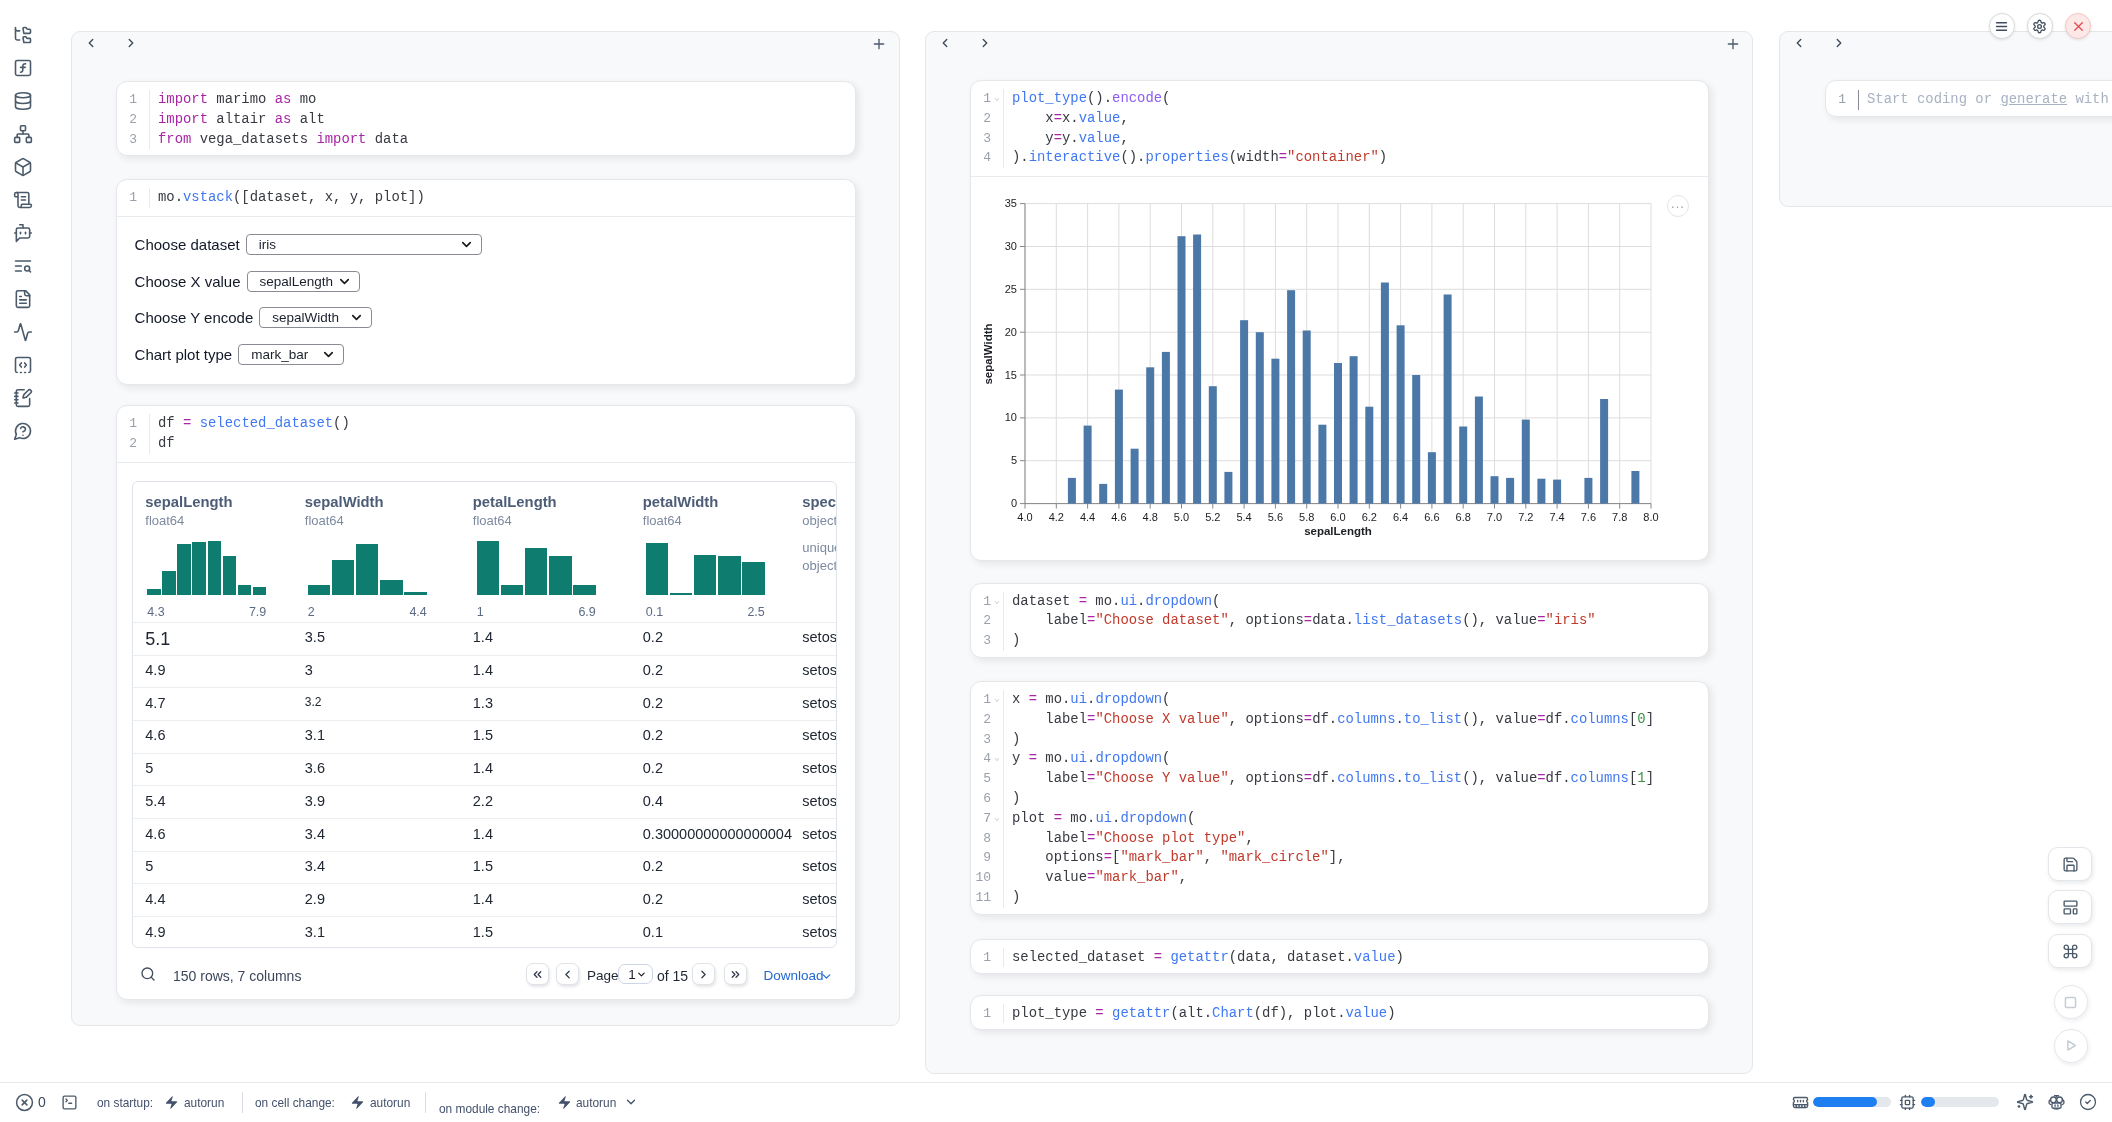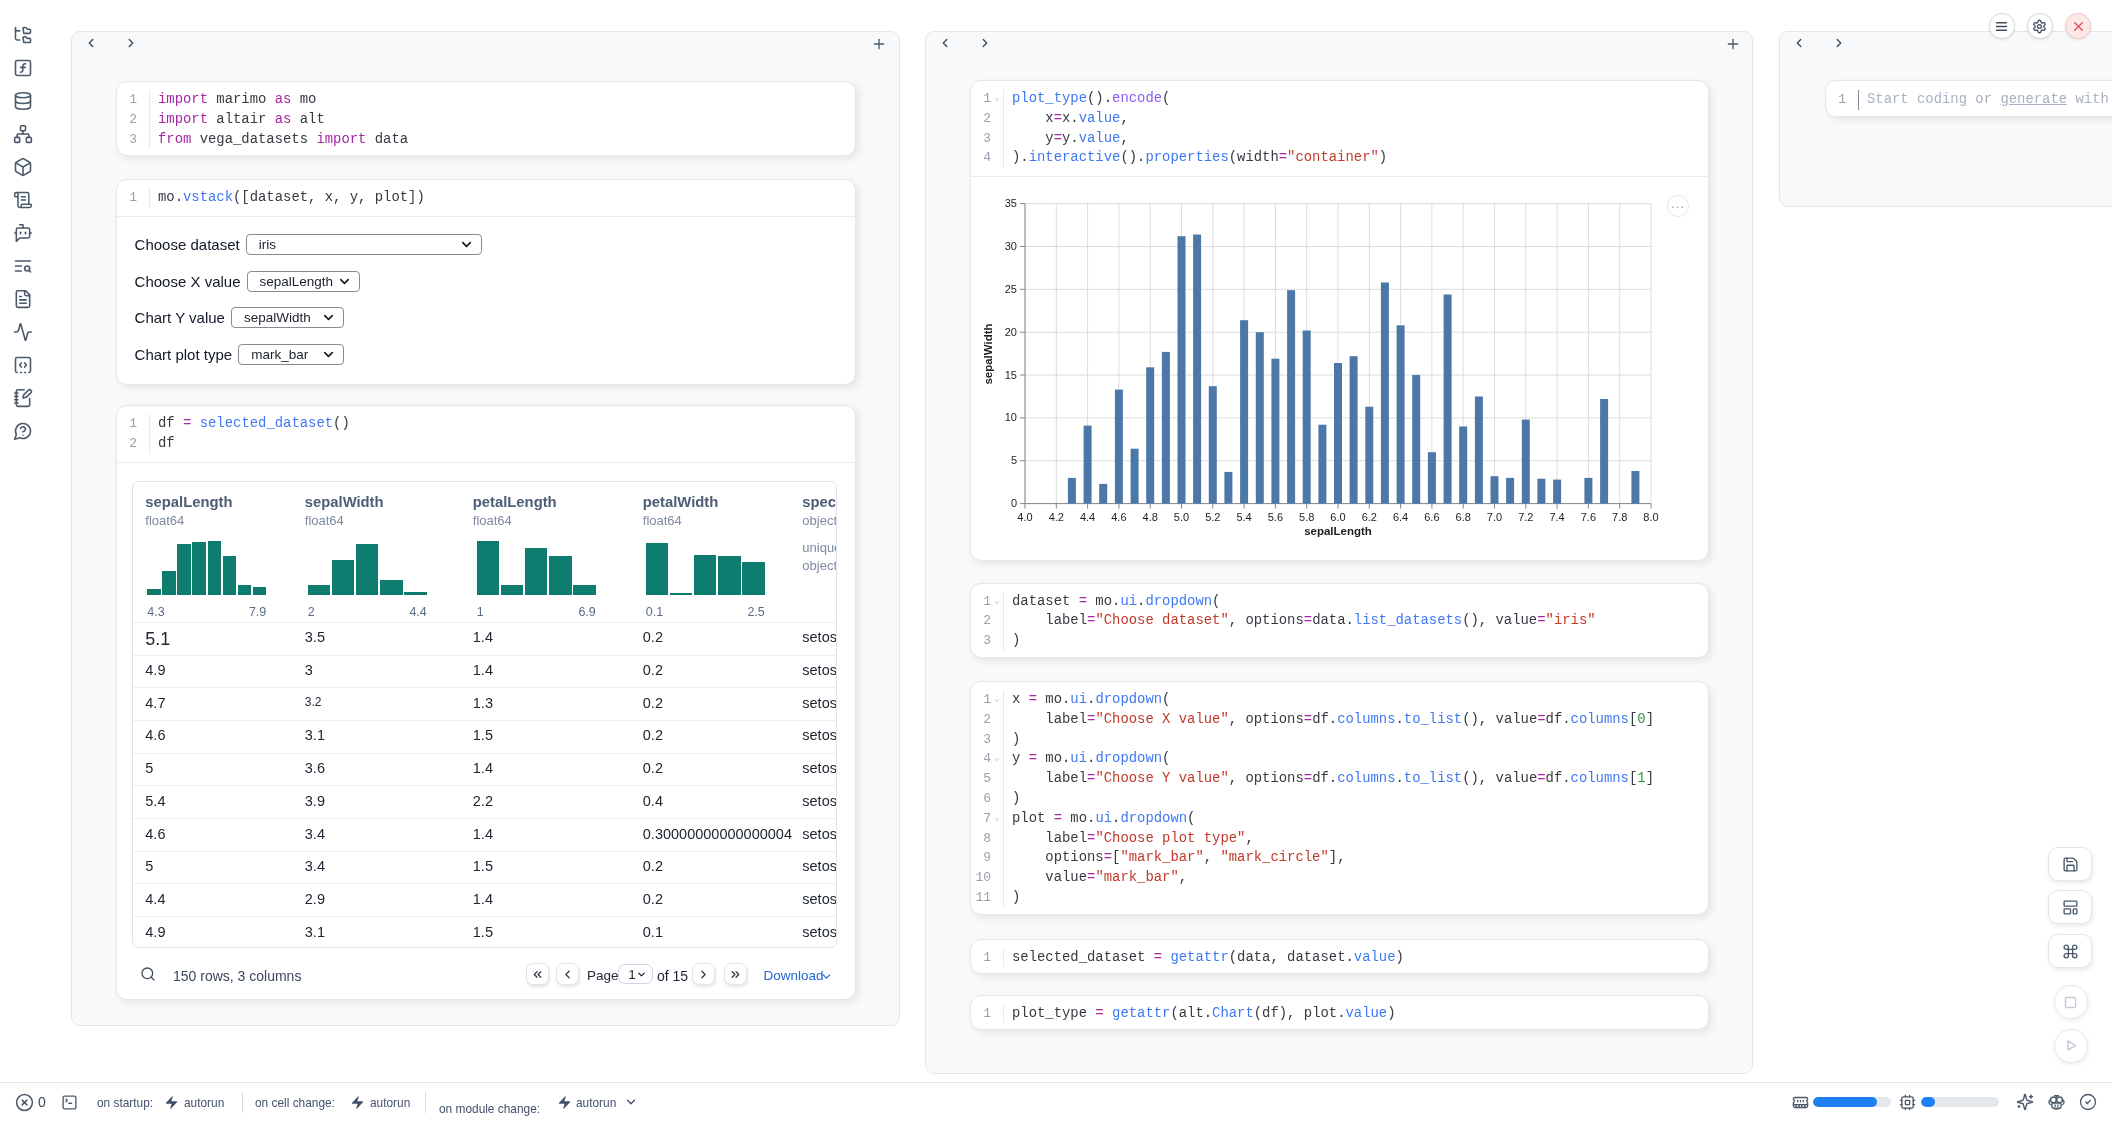--- a/index.html
+++ b/index.html
@@ -162,21 +162,21 @@
           <path d="m6 9 6 6 6-6"></path>
         </svg></span>
     </div>
     <div class="abs" style="left:17.6px;top:91.4px;height:21px;display:flex;align-items:center;font-size:15px;color:#111827">
       <span style="margin-right:6px">Choose X value</span>
       <span class="selectbox" style="width:113.5px">sepalLength<svg width="15" height="15" viewBox="0 0 24 24" fill="none" stroke="#16191d" stroke-width="2.6" stroke-linecap="round" stroke-linejoin="round">
           <path d="m6 9 6 6 6-6"></path>
         </svg></span>
     </div>
     <div class="abs" style="left:17.6px;top:127.7px;height:21px;display:flex;align-items:center;font-size:15px;color:#111827">
-      <span style="margin-right:6px">Chart Y value</span>
+      <span style="margin-right:6px">Choose Y encode</span>
       <span class="selectbox" style="width:112.7px">sepalWidth<svg width="15" height="15" viewBox="0 0 24 24" fill="none" stroke="#16191d" stroke-width="2.6" stroke-linecap="round" stroke-linejoin="round">
           <path d="m6 9 6 6 6-6"></path>
         </svg></span>
     </div>
     <div class="abs" style="left:17.6px;top:164.1px;height:21px;display:flex;align-items:center;font-size:15px;color:#111827">
       <span style="margin-right:6px">Chart plot type</span>
       <span class="selectbox" style="width:105.6px">mark_bar<svg width="15" height="15" viewBox="0 0 24 24" fill="none" stroke="#16191d" stroke-width="2.6" stroke-linecap="round" stroke-linejoin="round">
           <path d="m6 9 6 6 6-6"></path>
         </svg></span>
     </div>
@@ -290,21 +290,21 @@
       <div class="abs" style="left:171.5px;top:442.1px;font-size:14.5px;color:#202733">3.1</div>
       <div class="abs" style="left:339.5px;top:442.1px;font-size:14.5px;color:#202733">1.5</div>
       <div class="abs" style="left:509.5px;top:442.1px;font-size:14.5px;color:#202733">0.1</div>
       <div class="abs" style="left:669px;top:442.1px;font-size:14.5px;color:#202733">setosa</div>
     </div>
     <div class="abs" style="left:0;right:0;top:542.3px;height:52.7px"></div>
     <div class="abs" style="left:23.4px;top:560px"><svg width="16" height="16" viewBox="0 0 24 24" fill="none" stroke="#3f4c5d" stroke-width="2" stroke-linecap="round" stroke-linejoin="round">
         <circle cx="11" cy="11" r="8"></circle>
         <path d="m21 21-4.35-4.35"></path>
       </svg></div>
-    <div class="abs" style="left:56px;top:562px;font-size:14px;color:#3b4759">150 rows, 3 columns</div>
+    <div class="abs" style="left:56px;top:562px;font-size:14px;color:#3b4759">150 rows, 7 columns</div>
     <div class="abs btn" style="left:409px;top:556.8px;width:22.5px;height:22.5px;border-radius:7px;box-shadow:1px 2px 3px rgba(30,41,59,.12)">
       <svg width="13" height="13" viewBox="0 0 24 24" fill="none" stroke="#333d4d" stroke-width="2.4" stroke-linecap="round" stroke-linejoin="round">
         <path d="m11 17-5-5 5-5"></path>
         <path d="m18 17-5-5 5-5"></path>
       </svg>
     </div>
     <div class="abs btn" style="left:439px;top:556.8px;width:22.5px;height:22.5px;border-radius:7px;box-shadow:1px 2px 3px rgba(30,41,59,.12)">
       <svg width="13" height="13" viewBox="0 0 24 24" fill="none" stroke="#333d4d" stroke-width="2.4" stroke-linecap="round" stroke-linejoin="round">
         <path d="m15 18-6-6 6-6"></path>
       </svg>

